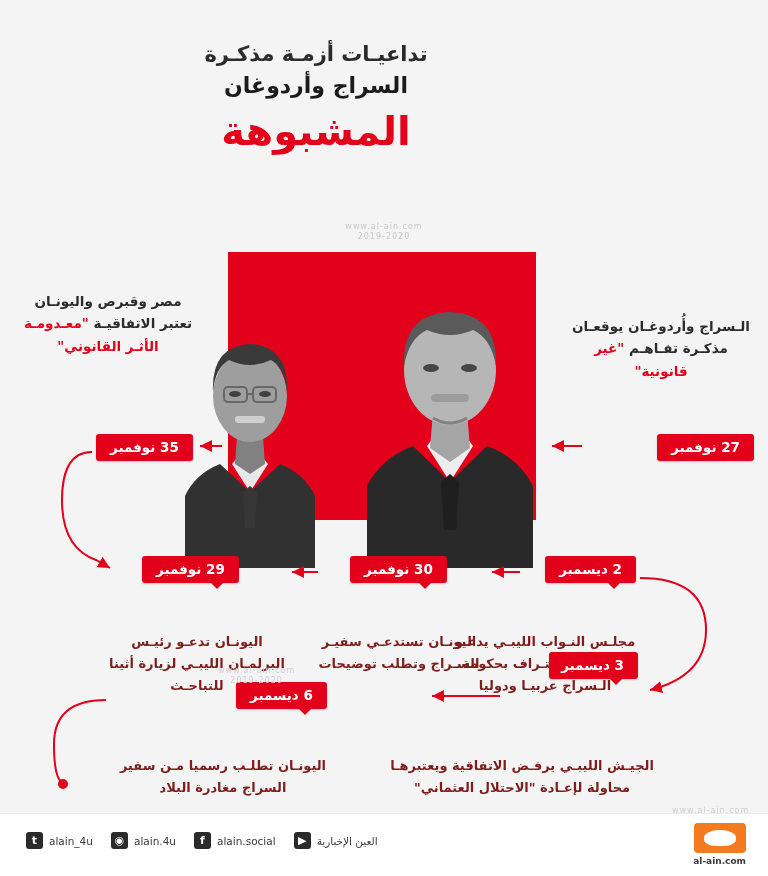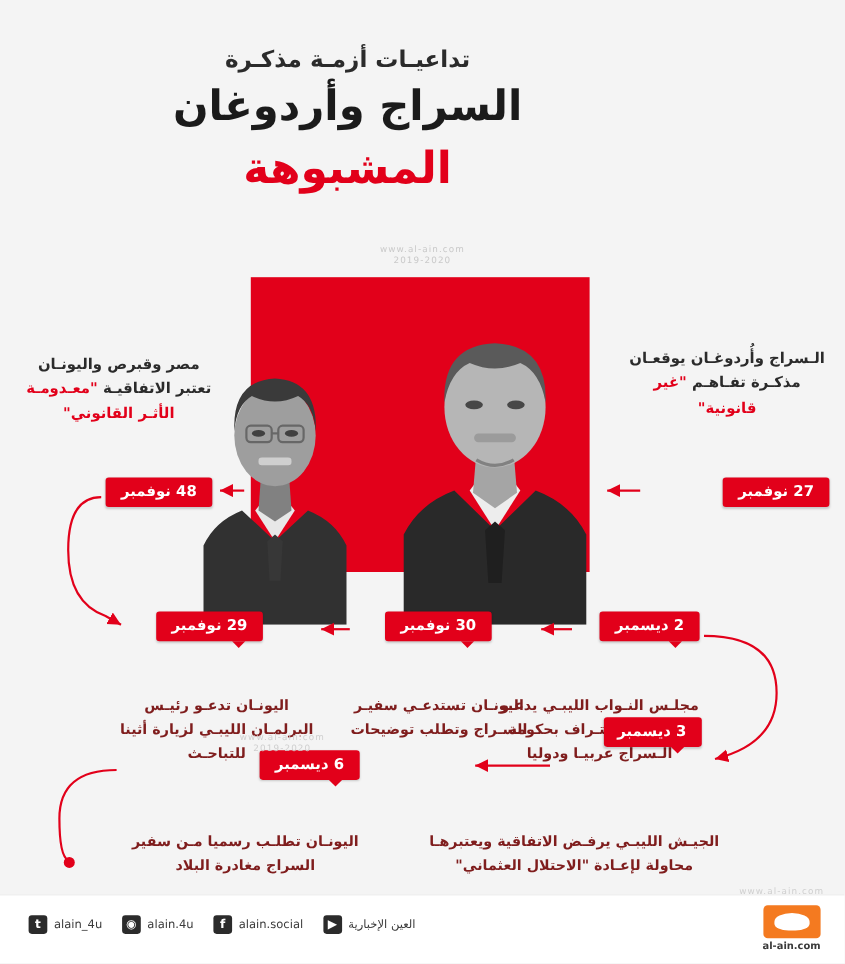--- a/index.html
+++ b/index.html
@@ -14,21 +14,21 @@
 
   
   .title-wrap{
     position:absolute;top:40px;left:0;width:632px;text-align:center;
   }
   .t-line1{
     font-size:21px;font-weight:700;color:#2b2b2b;letter-spacing:2px;
     line-height:1.4;
   }
   .t-line2{
-    font-size:38px;font-weight:700;color:#1b1b1b;letter-spacing:1px;
+    font-size:22px;font-weight:700;color:#1b1b1b;letter-spacing:1px;
     line-height:1.35;margin-top:2px;
   }
   .t-line3{
     font-size:40px;font-weight:700;color:#e2001a;letter-spacing:1px;
     line-height:1.3;margin-top:4px;
   }
   .watermark-top{
     position:absolute;top:222px;left:0;width:768px;text-align:center;
     font-size:8px;color:#c9c9c9;letter-spacing:1px;line-height:1.25;
   }
@@ -44,21 +44,21 @@
   
   .p1{left:175px;top:296px;width:150px;height:272px;}
   .p2{left:355px;top:278px;width:190px;height:290px;}
 
   
   .side-text{
     position:absolute;font-size:13.5px;line-height:1.65;color:#2b2b2b;
     font-weight:700;letter-spacing:.5px;
   }
   .side-right{right:14px;top:315px;width:186px;text-align:center;}
-  .side-left{left:22px;top:320px;width:172px;text-align:center;}
+  .side-left{left:22px;top:290px;width:172px;text-align:center;}
   .side-text .quote{color:#e2001a;}
 
   
   .pill{
     position:absolute;background:#e2001a;color:#fff;
     font-size:13.5px;font-weight:700;letter-spacing:.5px;
     padding:5px 14px 6px;border-radius:3px;white-space:nowrap;
     box-shadow:0 1px 2px rgba(0,0,0,.18);
   }
   .pill .tri{
@@ -203,21 +203,21 @@
 
     <path d="M106 700 Q54 700 54 744 Q54 778 62 782" stroke="#e2001a" stroke-width="2" fill="none"></path>
     <circle cx="63" cy="784" r="5" fill="#e2001a"></circle>
   </svg>
 
   <div class="pill" style="right:14px;top:434px;">
     <span>27 نوفمبر</span>
   </div>
 
   <div class="pill" style="left:96px;top:434px;">
-    <span>48 نوفمبر</span>
+    <span>35 نوفمبر</span>
   </div>
 
   <div class="pill" style="right:132px;top:556px;text-align:center;">
     <span class="tri"></span>
     <span>2 ديسمبر</span>
   </div>
   <div class="block" style="right:126px;top:590px;width:194px;">مجلـس النـواب الليبـي يدعـو لسحـب الاعـتـراف بحكومة الـسراج عربيـا ودوليا</div>
 
   <div class="pill" style="left:350px;top:556px;">
     <span class="tri"></span>

